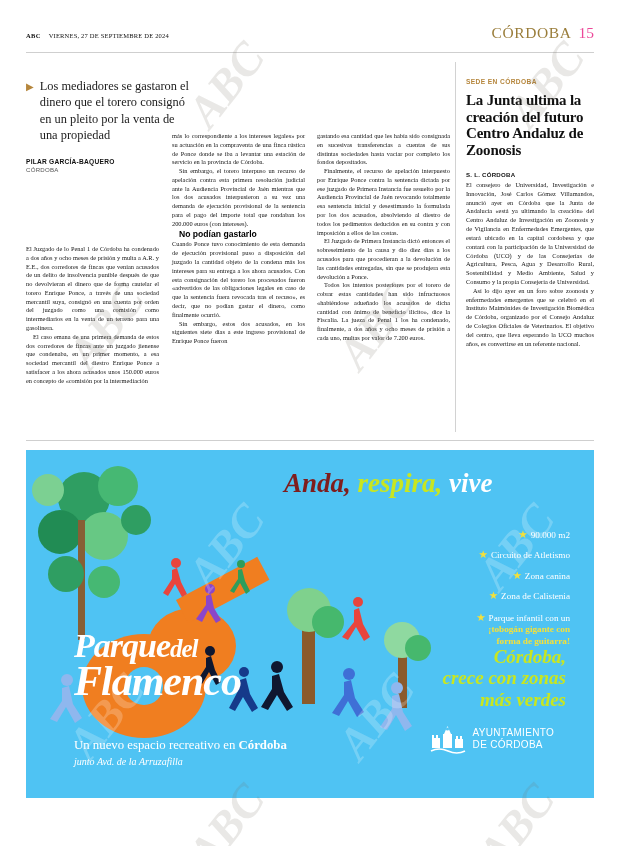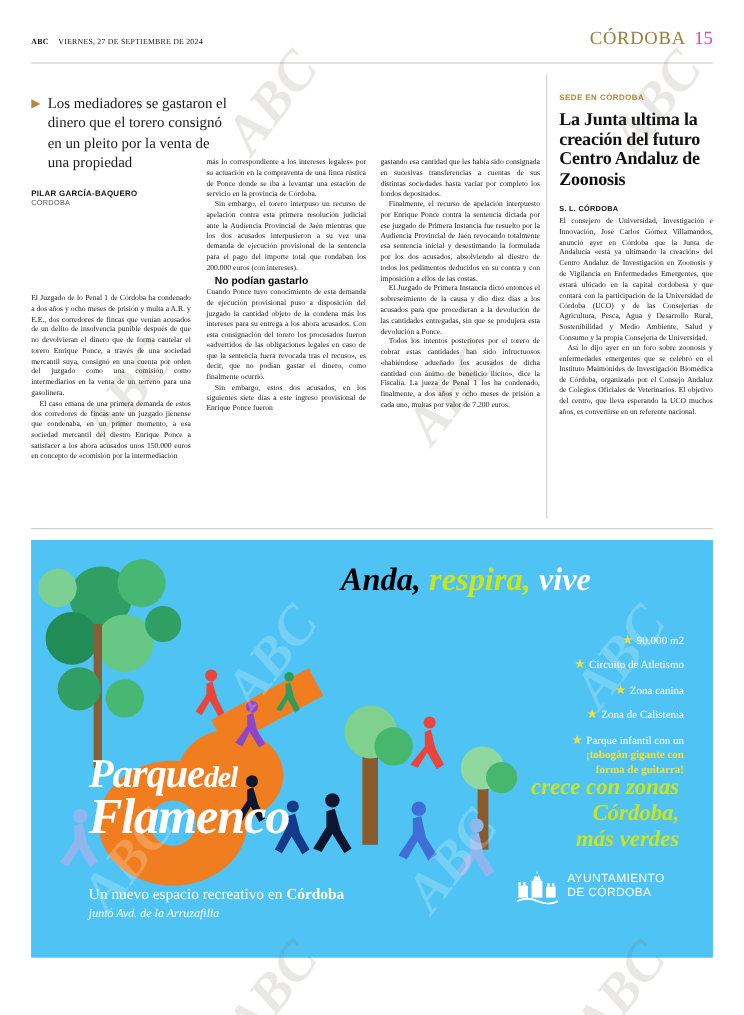--- a/index.html
+++ b/index.html
@@ -67,21 +67,21 @@
 
   .rule-mid{position:absolute;left:26px;right:26px;top:440px;height:1px;background:#cfcfcf;}
 
   
   .ad{position:absolute;left:26px;top:450px;width:568px;height:348px;
       background:#4fc3f3;overflow:hidden;}
   .ad-sky{position:absolute;inset:0;background:#4fc3f3;}
 
   .ad-slogan{position:absolute;left:258px;top:18px;font-family:"Liberation Serif",serif;
              font-style:italic;font-weight:700;font-size:27px;white-space:nowrap;}
-  .sl-1{color:#000000;}
+  .sl-1{color:#7f1d1d;}
   .sl-2{color:#c8e620;}
   .sl-3{color:#ffffff;}
 
   .ad-list{position:absolute;right:24px;top:75px;width:220px;text-align:right;
            font-family:"Liberation Serif",serif;color:#ffffff;font-size:9.2px;line-height:1.95;}
   .ad-list .li{white-space:nowrap;}
   .ad-list .star{color:#f4e03a;font-size:10.5px;margin-right:3px;}
   .ad-list .li.two-line{white-space:normal;line-height:1.25;margin-top:4px;}
   .ad-list .bold-y{color:#f4e03a;font-weight:700;}
 
@@ -247,22 +247,22 @@
         <span class="bold-y">forma de guitarra!</span>
       </div>
     </div>
 
     <div class="ad-title">
       <span class="l1"><span>Parque</span><span class="small">del</span></span>
       <span class="l2">Flamenco</span>
     </div>
 
     <div class="ad-right-slogan">
+      <div>Córdoba,</div>
       <div>crece con zonas</div>
-      <div>Córdoba,</div>
       <div>más verdes</div>
     </div>
 
     <div class="ad-foot">
       <div class="f1"><span>Un nuevo espacio recreativo en </span><b>Córdoba</b></div>
       <div class="f2">junto Avd. de la Arruzafilla</div>
     </div>
 
     <div class="ad-logo">
       <svg width="36" height="30" viewBox="0 0 36 30">

